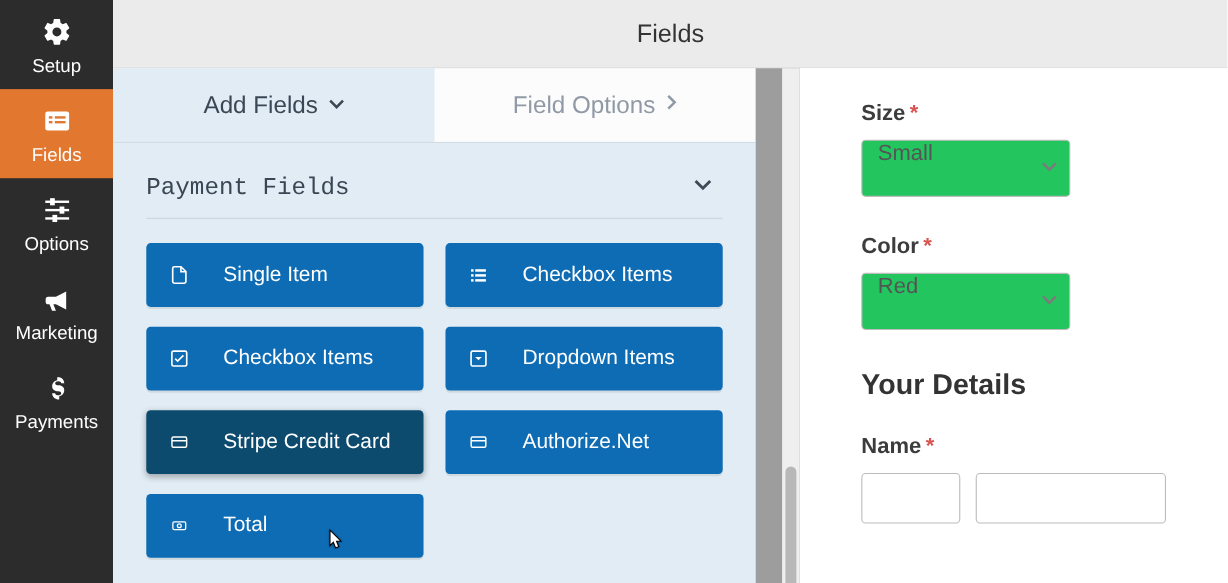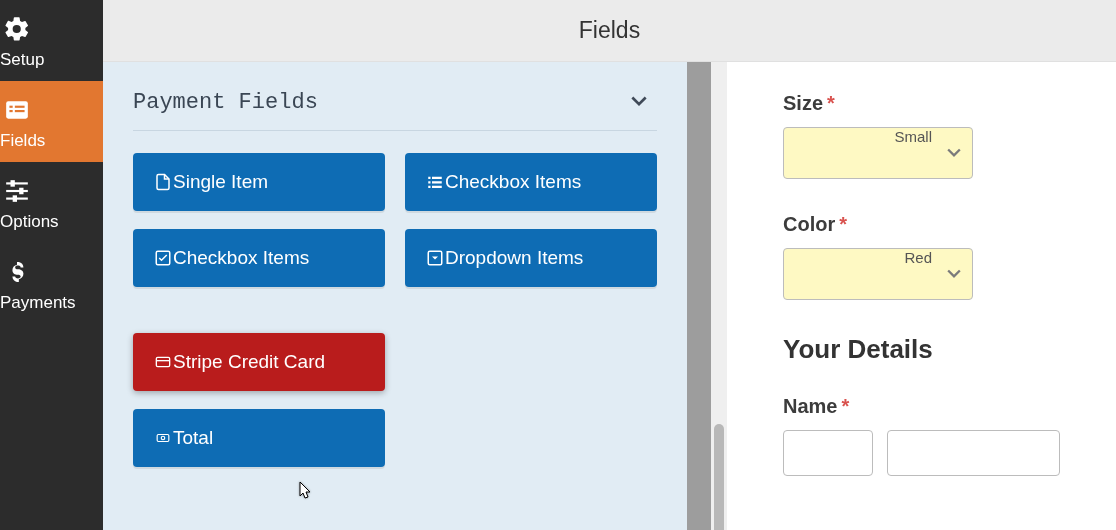--- a/index.html
+++ b/index.html
@@ -1,21 +1,21 @@
 <!DOCTYPE html>
 <html><head>
 <meta charset="utf-8">
 <style>
   * { box-sizing: border-box; margin: 0; padding: 0; }
   body { font-family: -apple-system, BlinkMacSystemFont, "Segoe UI", Helvetica, Arial, sans-serif; background:#fff; color:#333; }
   .app { display:flex; width:1116px; height:530px; overflow:hidden; position:relative; }
 
   
   .sidebar { width:103px; background:#2c2c2c; color:#fff; display:flex; flex-direction:column; }
-  .side-item { display:flex; flex-direction:column; justify-content:center; padding:14px 0 11px; cursor:pointer; }
+  .side-item { display:flex; flex-direction:column; align-items:center; justify-content:center; padding:14px 0 11px; cursor:pointer; }
   .side-item.active { background:#e27730; }
   .side-item .icon { width:34px; height:30px; display:flex; align-items:center; justify-content:center; margin-bottom:6px; }
   .side-item .label { font-size:17px; }
   .sidebar .svg-ico { fill:#fff; }
 
   
   .main { flex:1; display:flex; flex-direction:column; position:relative; background:#fff; }
 
   .top-header { height:62px; background:#ebebeb; display:flex; align-items:center; justify-content:center; border-bottom:1px solid #e0e0e0; }
   .top-header-title { font-size:23px; font-weight:400; color:#333; }
@@ -32,23 +32,23 @@
   .tab.inactive { background:#fcfcfc; color:#909aa6; }
   .tab .chev { font-size:16px; }
 
   .section-head { display:flex; align-items:center; justify-content:space-between; padding:24px 30px 12px 30px;font-family:Liberation Mono, monospace; }
   .section-title { font-size:22px; color:#3a4654; font-weight:400; }
   .section-chev { color:#404a58; font-size:18px; cursor:pointer; padding:6px 10px; }
 
   .section-divider { height:1px; background:#c8d6e1; margin:0 30px 22px 30px; }
 
   .field-grid { display:grid; grid-template-columns: 1fr 1fr; gap:18px 20px; padding:0 30px; }
-  .field-btn { background:#0e6cb4; color:#fff; border-radius:4px; height:58px; display:flex; align-items:center; padding:0 20px; font-size:19px; cursor:pointer; gap:0; box-shadow:0 2px 0 rgba(0,0,0,0.08); border:none; text-align:left; }
+  .field-btn { background:#0e6cb4; color:#fff; border-radius:4px; height:58px; display:flex; align-items:center; padding:0 20px; font-size:19px; cursor:pointer; gap:30px; box-shadow:0 2px 0 rgba(0,0,0,0.08); border:none; text-align:left; }
   .field-btn .fld-ico { width:20px; height:20px; display:inline-flex; align-items:center; justify-content:center; }
-  .field-btn.hovered { background:#b91c1c; box-shadow:0 2px 6px rgba(0,0,0,0.3);margin-top:28px; }
+  .field-btn.hovered { background:#0c4a6e; box-shadow:0 2px 6px rgba(0,0,0,0.3); }
   .field-btn.span1 { grid-column:1 / 2; }
 
   .cursor-img { position:absolute; left:195px; top:419px; width:16px; height:20px; pointer-events:none; }
   .cursor-img svg { filter: drop-shadow(0 0 1px rgba(0,0,0,0.4)); }
 
   
   .scroll-gutter { width:40px; background:#a8a8a8; position:relative; }
   .scroll-gutter::after { content:""; position:absolute; right:0; top:360px; width:10px; height:130px; background:#7b7b7b; border-radius:5px; display:none; }
   .scroll-gutter-inner { position:absolute; right:0; top:0; width:14px; height:100%; background:#e9e9e9; }
   .scroll-thumb { position:absolute; right:2px; top:362px; width:10px; height:110px; background:#ababab; border-radius:5px; cursor:pointer; }
@@ -58,21 +58,21 @@
   .scroll-gutter-inner { width:16px; background:#efefef; }
   .scroll-thumb { right:3px; width:10px; background:#b8b8b8; }
 
   
   .preview { flex:1; background:#fff; padding:30px 56px 0 56px; overflow:hidden; }
   .form-group { margin-bottom:34px; }
   .form-label { font-size:20px; font-weight:700; color:#3c3c3c; display:flex; align-items:center; gap:4px; margin-bottom:12px; }
   .req { color:#d9534f; font-weight:700; }
   .select-wrap { position:relative; width:190px; }
   .select-wrap select, .fake-select {
-    width:100%; height:52px; border:1px solid #bcbcbc; border-radius:4px; background:#fef9c3; font-size:15px; color:#555; padding:0 40px 0 14px; appearance:none; cursor:pointer;text-align:right;
+    width:100%; height:52px; border:1px solid #bcbcbc; border-radius:4px; background:#22c55e; font-size:20px; color:#555; padding:0 40px 0 14px; appearance:none; cursor:pointer;
   }
   .select-caret { position:absolute; right:12px; top:50%; transform:translateY(-50%); color:#7b7b7b; pointer-events:none; font-size:16px; }
 
   .section-heading { font-size:26px; font-weight:700; color:#333; margin:8px 0 30px 0; }
   .name-row { display:flex; gap:14px; }
   .text-input { width:90px; height:46px; border:1px solid #bcbcbc; border-radius:4px; padding:0 10px; font-size:18px; }
   .text-input:last-child { flex:1; min-width:100px; }
 </style>
 </head>
 <body>
@@ -109,39 +109,65 @@
             <rect x="2" y="11" width="20" height="2"></rect>
             <rect x="2" y="18" width="20" height="2"></rect>
             <rect x="6" y="2" width="4" height="6"></rect>
             <rect x="14" y="9" width="4" height="6"></rect>
             <rect x="8" y="16" width="4" height="6"></rect>
           </svg>
       </span>
       <span class="label">Options</span>
     </div>
 
+    <div class="side-item">
+      <span class="icon">
+        <svg class="svg-ico" viewBox="0 0 24 24" width="30" height="28">
+            <path d="M3 10v4a2 2 0 0 0 2 2h1l2 5h3l-2-5h2l8 4V6l-8 4H5a2 2 0 0 0-2 2z"></path>
+          </svg>
+      </span>
+      <span class="label">Marketing</span>
+    </div>
 
     <div class="side-item">
       <span class="icon">
         <svg class="svg-ico" viewBox="0 0 24 24" width="22" height="30">
             <path d="M12 1v3.06c-2.84.48-5 2.94-5 5.94 0 3.31 2.69 5 6 5 1.66 0 3 .67 3 2s-1.34 2-3 2-3-.67-3-2H7c0 3 2.16 5.46 5 5.94V23h2v-3.06c2.84-.48 5-2.94 5-5.94 0-3.31-2.69-5-6-5-1.66 0-3-.67-3-2s1.34-2 3-2 3 .67 3 2h3c0-3-2.16-5.46-5-5.94V1z"></path>
           </svg>
       </span>
       <span class="label">Payments</span>
     </div>
   </nav>
 
   <div class="main">
     <div class="top-header">
       <div class="top-header-title">Fields</div>
     </div>
 
     <div class="content-row">
 
       <div class="builder-panel">
+        <div class="tabs">
+          <div class="tab active">
+            <span>Add Fields</span>
+            <span class="chev">
+              <svg viewBox="0 0 12 8" width="14" height="10">
+                  <path d="M1 1l5 5 5-5" stroke="#3c4756" stroke-width="2" fill="none"></path>
+                </svg>
+            </span>
+          </div>
+          <div class="tab inactive">
+            <span>Field Options</span>
+            <span class="chev">
+              <svg viewBox="0 0 8 12" width="10" height="14">
+                  <path d="M1 1l5 5-5 5" stroke="#909aa6" stroke-width="2" fill="none"></path>
+                </svg>
+            </span>
+          </div>
+        </div>
 
         <div class="section-head">
           <div class="section-title">Payment Fields</div>
           <div class="section-chev">
             <svg viewBox="0 0 12 8" width="16" height="11">
                 <path d="M1 1l5 5 5-5" stroke="#404a58" stroke-width="2" fill="none"></path>
               </svg>
           </div>
         </div>
         <div class="section-divider"></div>
@@ -189,20 +215,29 @@
           </button>
           <button class="field-btn hovered">
             <span class="fld-ico">
               <svg viewBox="0 0 24 24" width="20" height="16" fill="none" stroke="#fff" stroke-width="2">
                   <rect x="2" y="5" width="20" height="14" rx="2"></rect>
                   <line x1="2" y1="10" x2="22" y2="10"></line>
                 </svg>
             </span>
             <span>Stripe Credit Card</span>
           </button>
+          <button class="field-btn">
+            <span class="fld-ico">
+              <svg viewBox="0 0 24 24" width="20" height="16" fill="none" stroke="#fff" stroke-width="2">
+                  <rect x="2" y="5" width="20" height="14" rx="2"></rect>
+                  <line x1="2" y1="10" x2="22" y2="10"></line>
+                </svg>
+            </span>
+            <span>Authorize.Net</span>
+          </button>
           <button class="field-btn span1">
             <span class="fld-ico">
               <svg viewBox="0 0 24 24" width="20" height="14" fill="none" stroke="#fff" stroke-width="2">
                   <rect x="2" y="6" width="20" height="12" rx="2"></rect>
                   <circle cx="12" cy="12" r="3"></circle>
                 </svg>
             </span>
             <span>Total</span>
           </button>
         </div>

